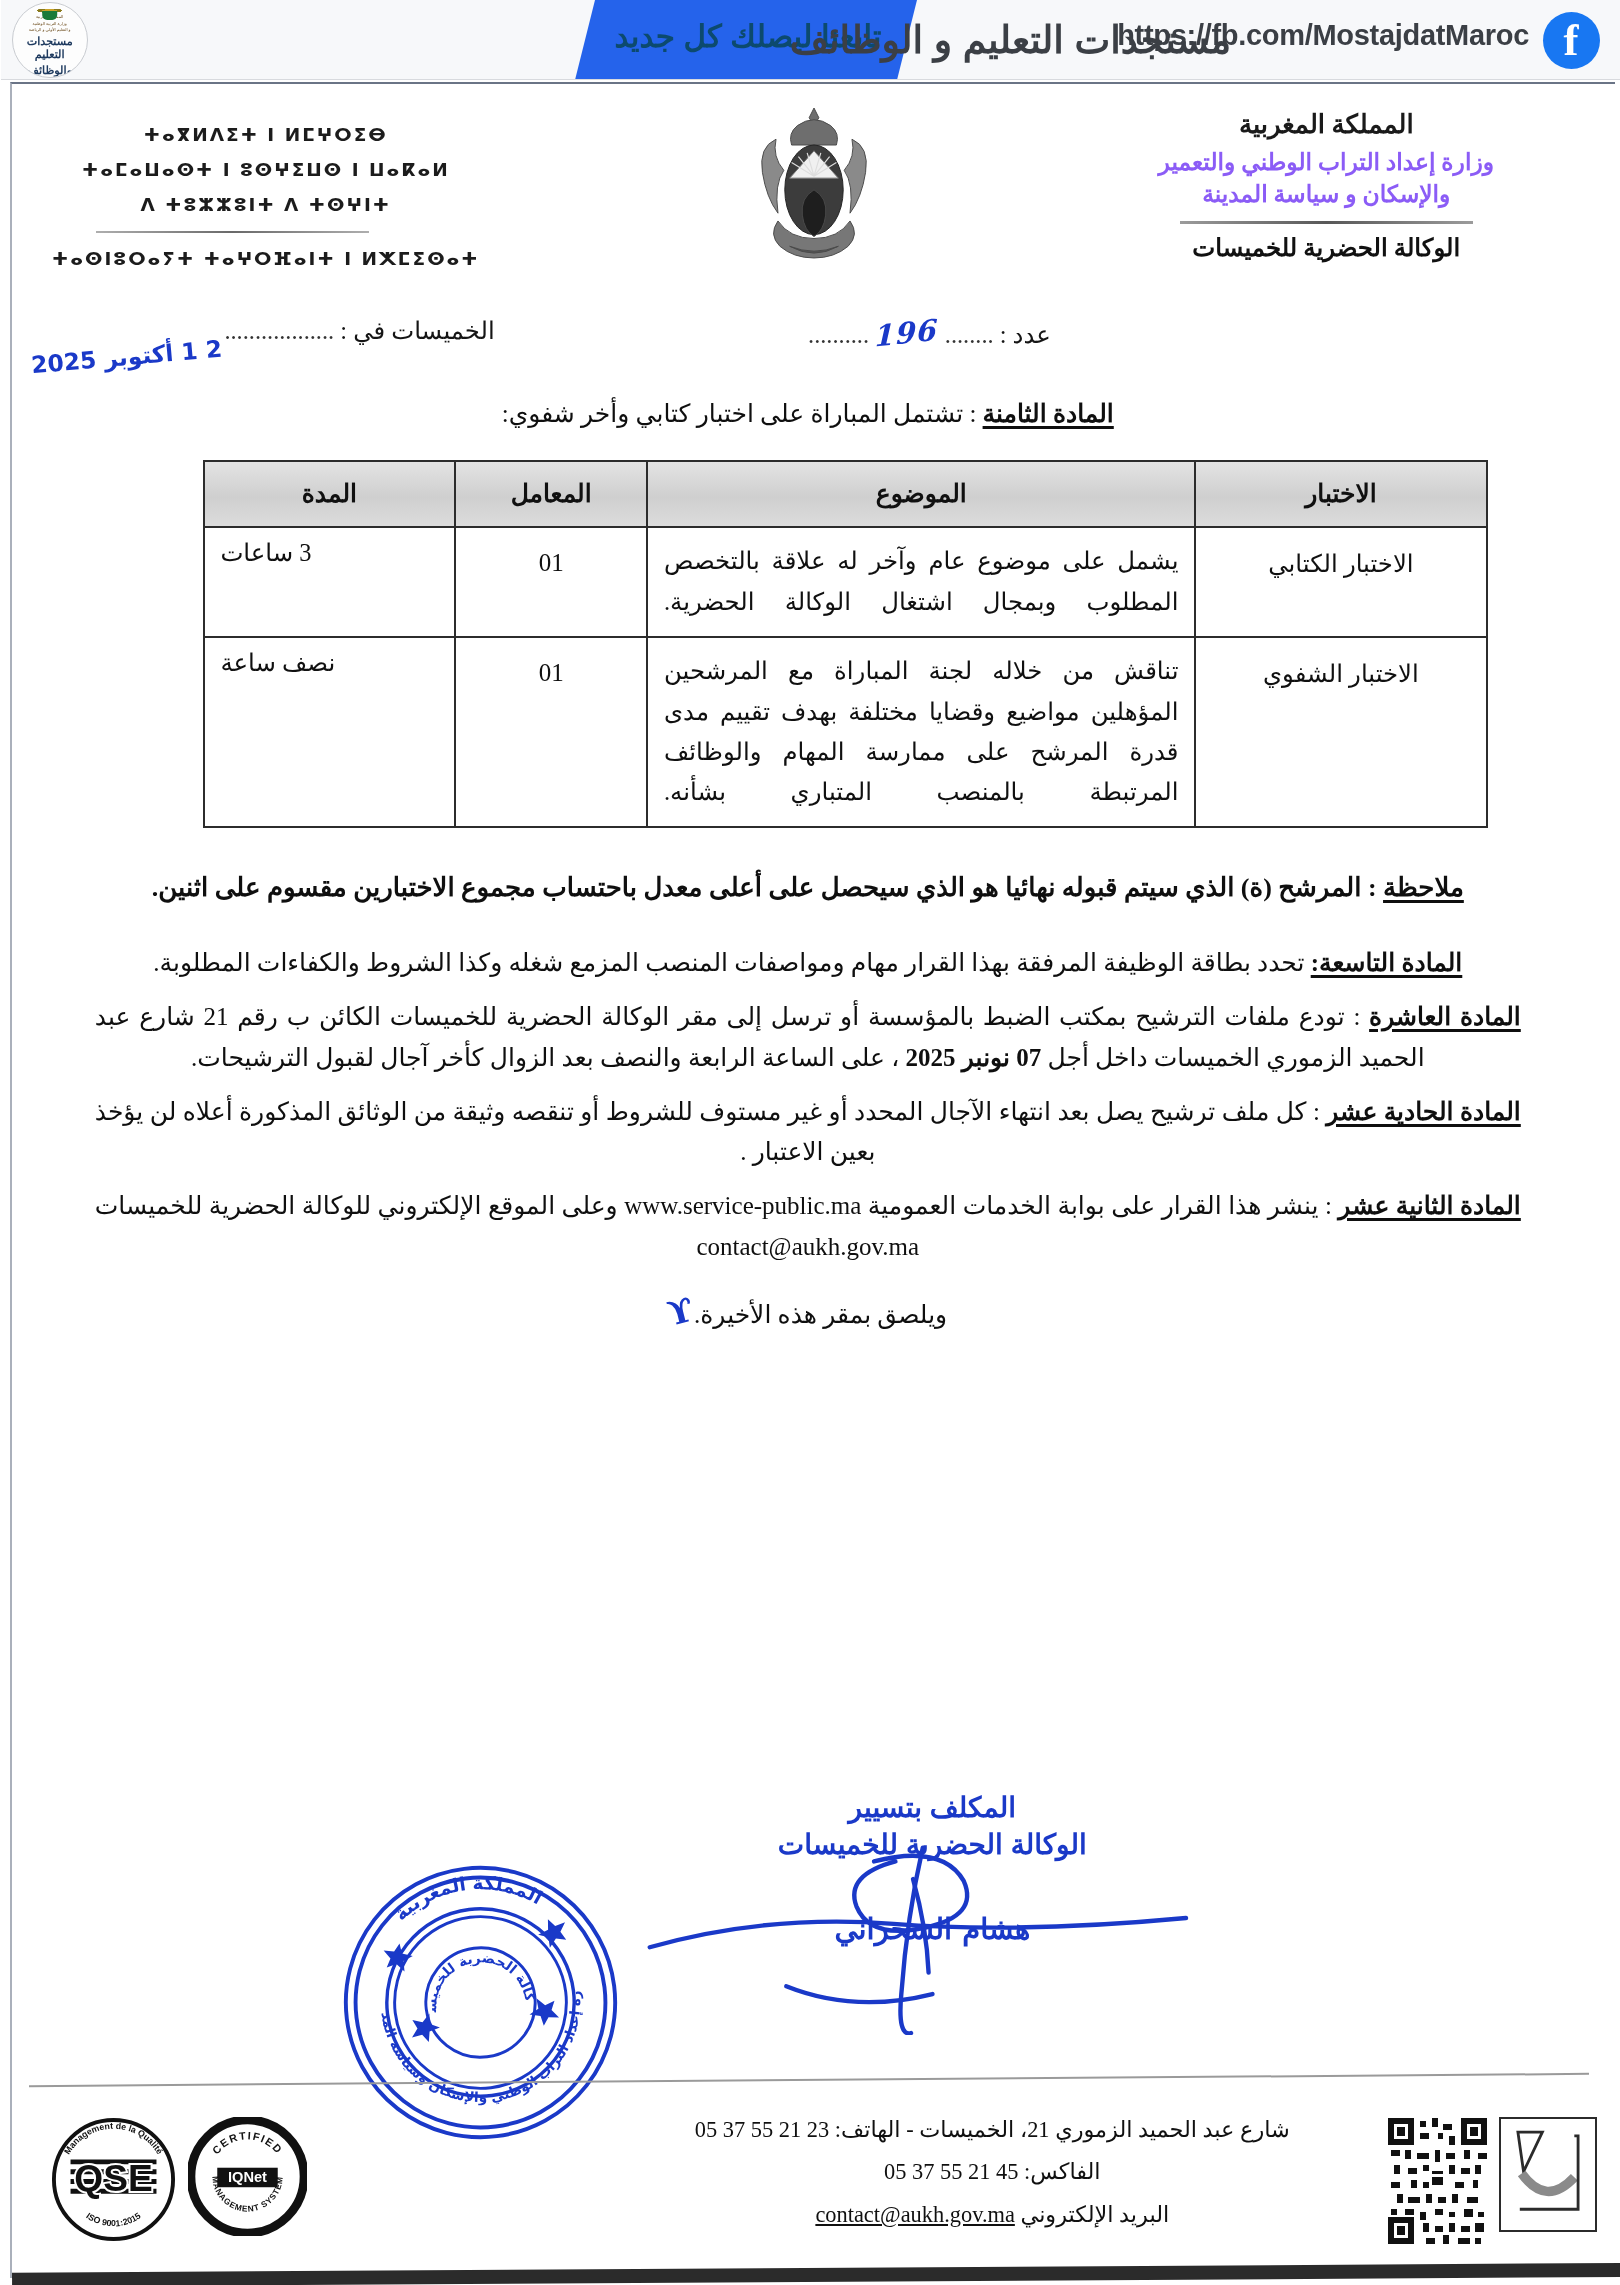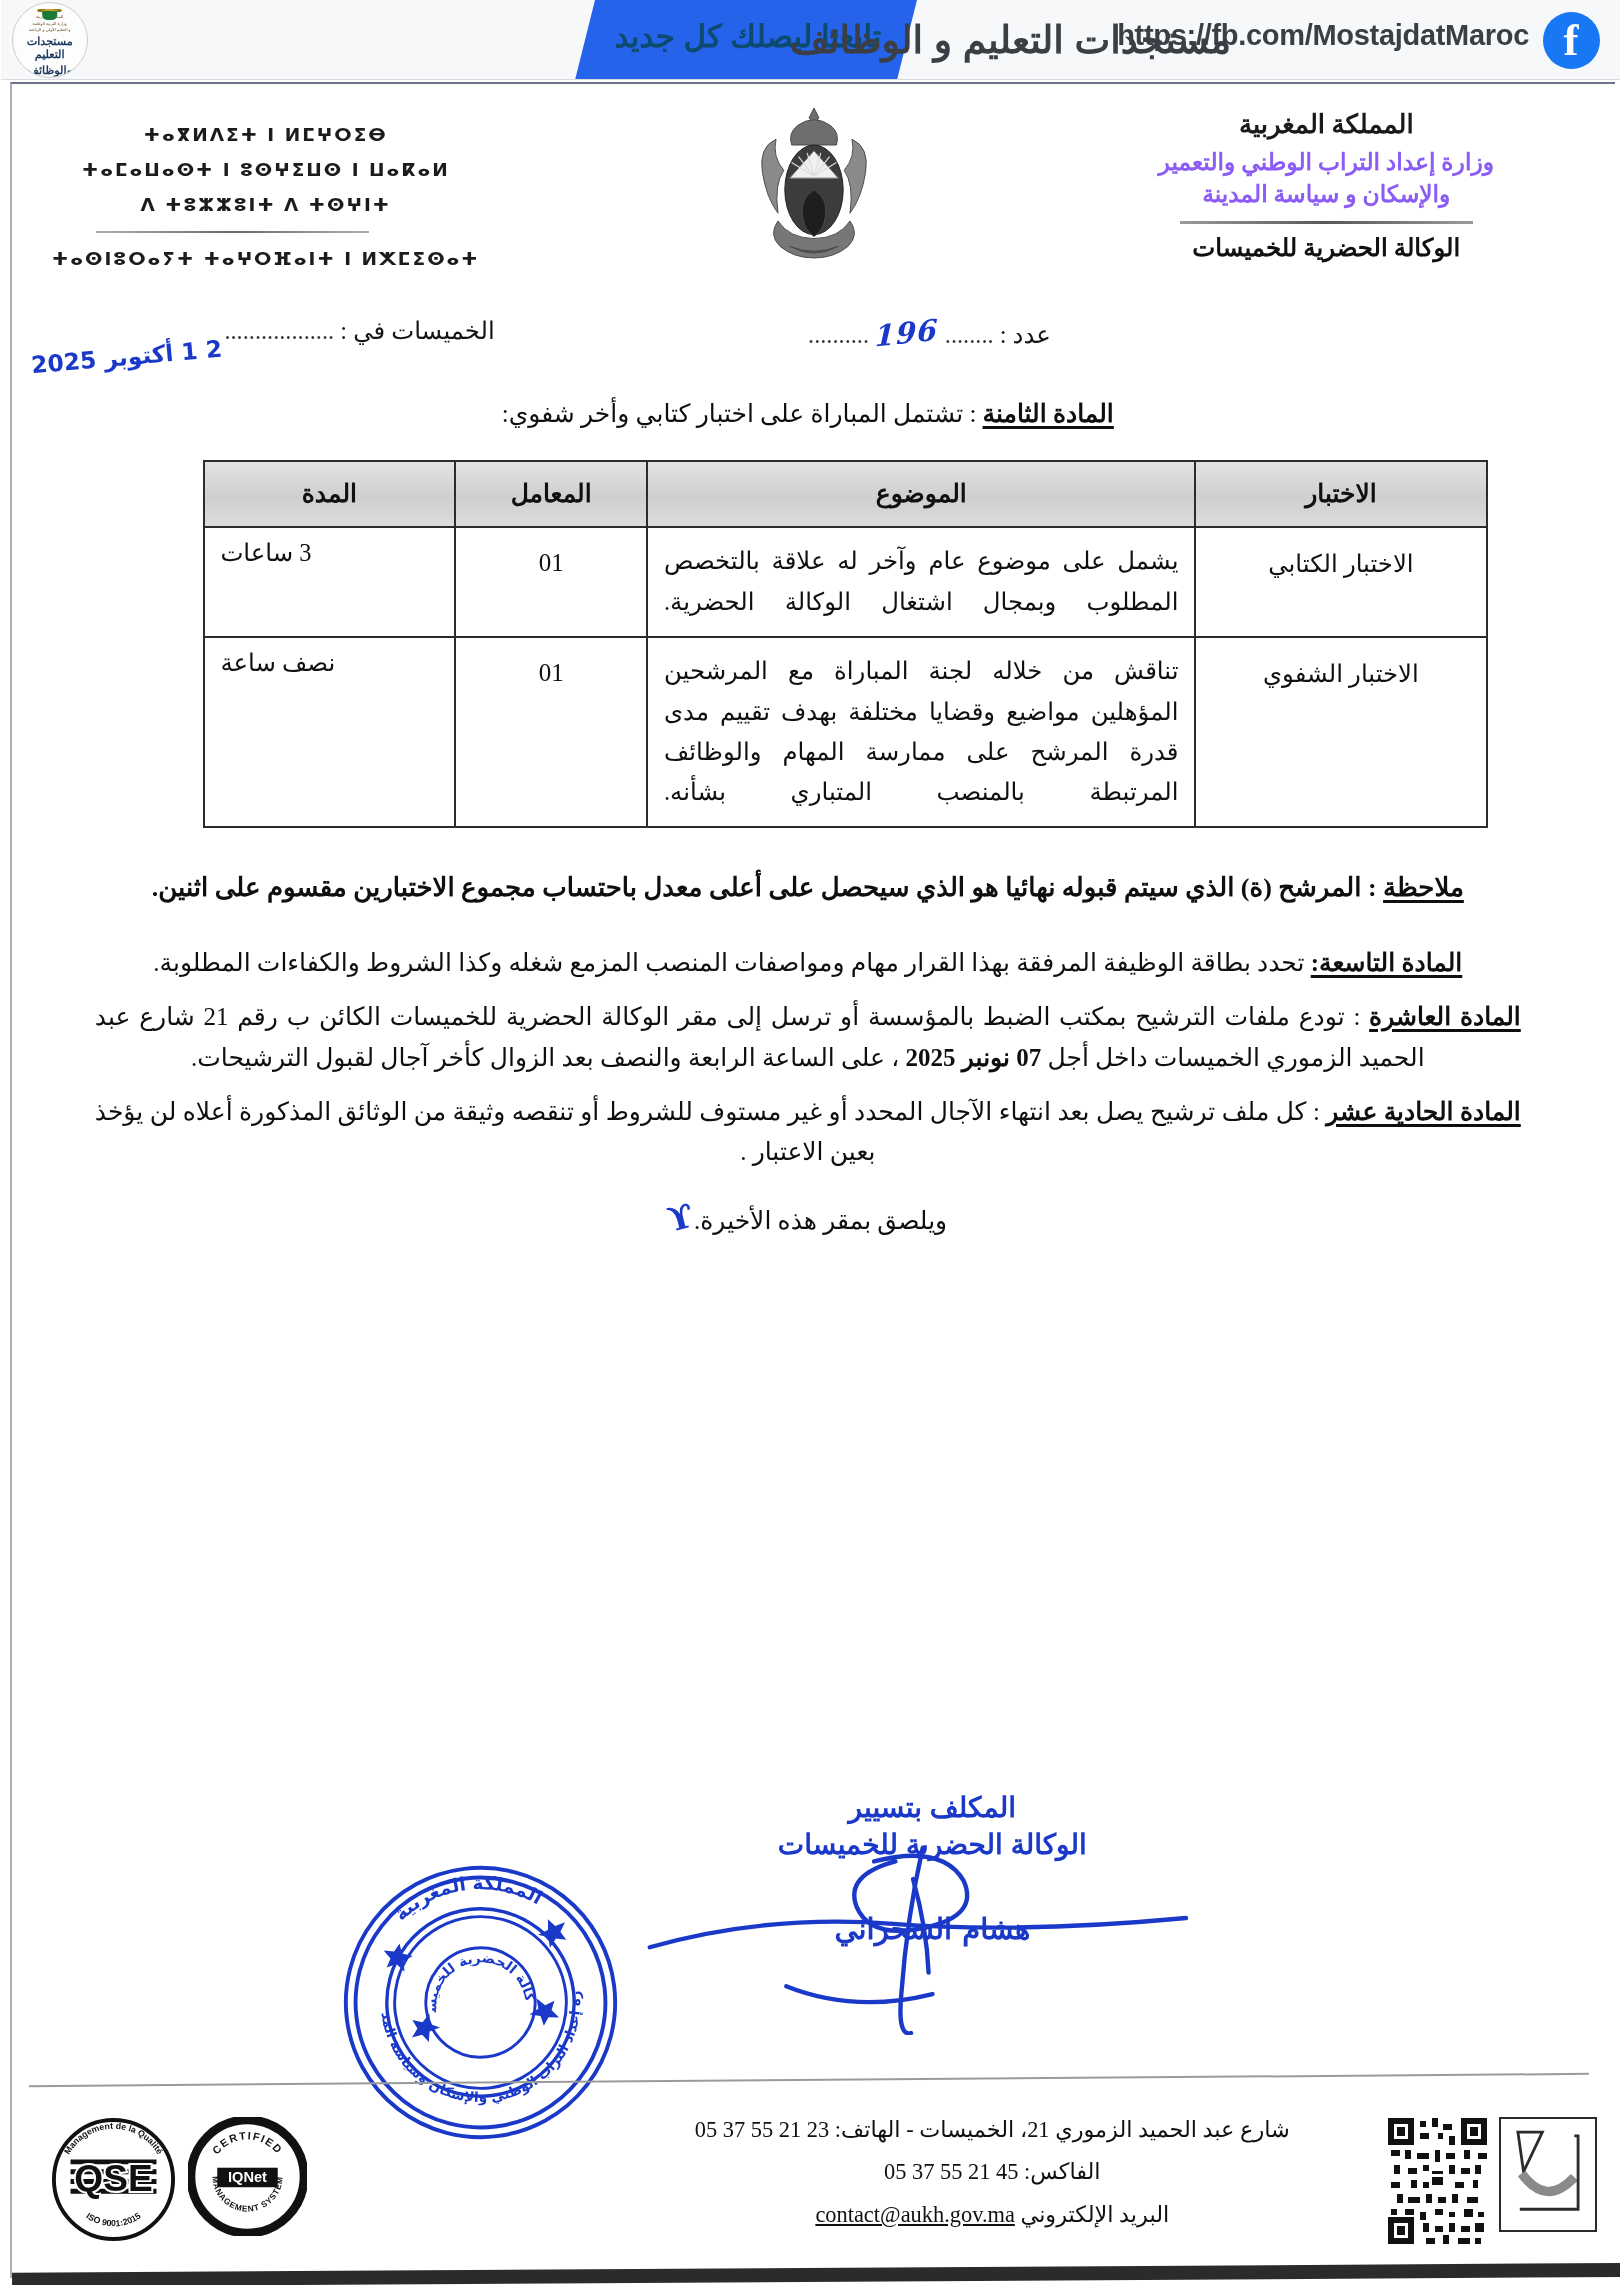--- a/index.html
+++ b/index.html
@@ -447,20 +447,27 @@
         <span>: تودع ملفات الترشيح بمكتب الضبط بالمؤسسة أو ترسل إلى مقر الوكالة الحضرية للخميسات الكائن ب رقم 21 شارع عبد الحميد الزموري الخميسات داخل أجل</span>
         <span class="art-b">07 نونبر 2025</span>
         <span>، على الساعة الرابعة والنصف بعد الزوال كأخر آجال لقبول الترشيحات.</span>
       </div>
 
       <div class="art-line">
         <span class="art-title">المادة الحادية عشر</span>
         <span>: كل ملف ترشيح يصل بعد انتهاء الآجال المحدد أو غير مستوف للشروط أو تنقصه وثيقة من الوثائق المذكورة أعلاه لن يؤخذ بعين الاعتبار .</span>
       </div>
 
+      <div class="art-line">
+        <span class="art-title">المادة الثانية عشر</span>
+        <span>: ينشر هذا القرار على بوابة الخدمات العمومية</span>
+        <span class="ltr">www.service-public.ma</span>
+        <span>وعلى الموقع الإلكتروني للوكالة الحضرية للخميسات</span>
+        <span class="ltr">contact@aukh.gov.ma</span>
+      </div>
 
       <div class="closing">
         <span>ويلصق بمقر هذه الأخيرة.</span>
         <span class="closing-mark">ϒ</span>
       </div>
     </div>
   </div>
 
   <div class="sig-block">
     <div class="sig-title1">المكلف بتسيير</div>

